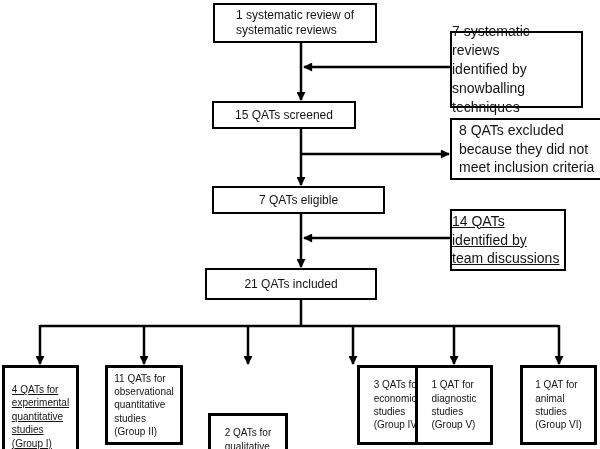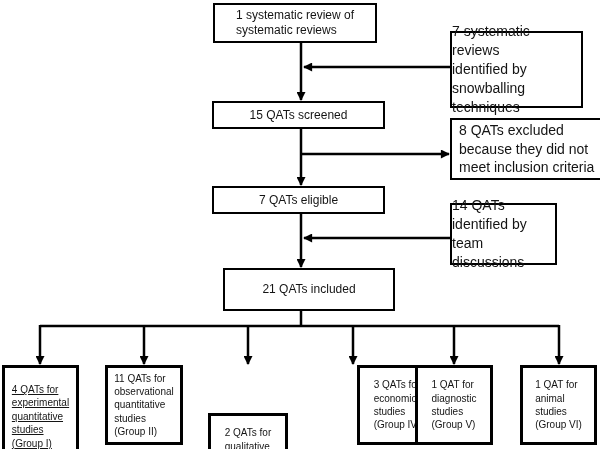--- a/index.html
+++ b/index.html
@@ -86,32 +86,32 @@
   </svg>
 
   <div class="box" style="left:213px; top:3px; width:164px; height:40px;">1 systematic review of
 systematic reviews</div>
 
   <div class="box side-box" style="left:450px; top:31px; width:133px; height:77px;">7 systematic reviews
 identified by
 snowballing
 techniques</div>
 
-  <div class="box" style="left:212px; top:101px; width:173px; height:28px;">15 QATs screened</div>
+  <div class="box" style="left:212px; top:101px; width:144px; height:28px;">15 QATs screened</div>
 
   <div class="box side-box left-align" style="left:450px; top:118px; width:158px; height:62px;">8 QATs excluded
 because they did not
 meet inclusion criteria</div>
 
   <div class="box" style="left:212px; top:186px; width:173px; height:28px;">7 QATs eligible</div>
 
-  <div class="box side-box" style="left:450px; top:203px; width:107px; height:62px;">14 QATs identified by
+  <div class="box side-box" style="left:450px; top:209px; width:116px; height:62px;text-decoration:underline;">14 QATs identified by
 team discussions</div>
 
-  <div class="box" style="left:223px; top:268px; width:172px; height:43px;">21 QATs included</div>
+  <div class="box" style="left:205px; top:268px; width:172px; height:32px;">21 QATs included</div>
 
   <div class="box group-box" style="left:2px; top:365px; width:77px; height:103px;text-decoration:underline;">4 QATs for
 experimental
 quantitative
 studies
 (Group I)</div>
 
   <div class="box group-box" style="left:105px; top:365px; width:78px; height:80px;">11 QATs for
 observational
 quantitative

